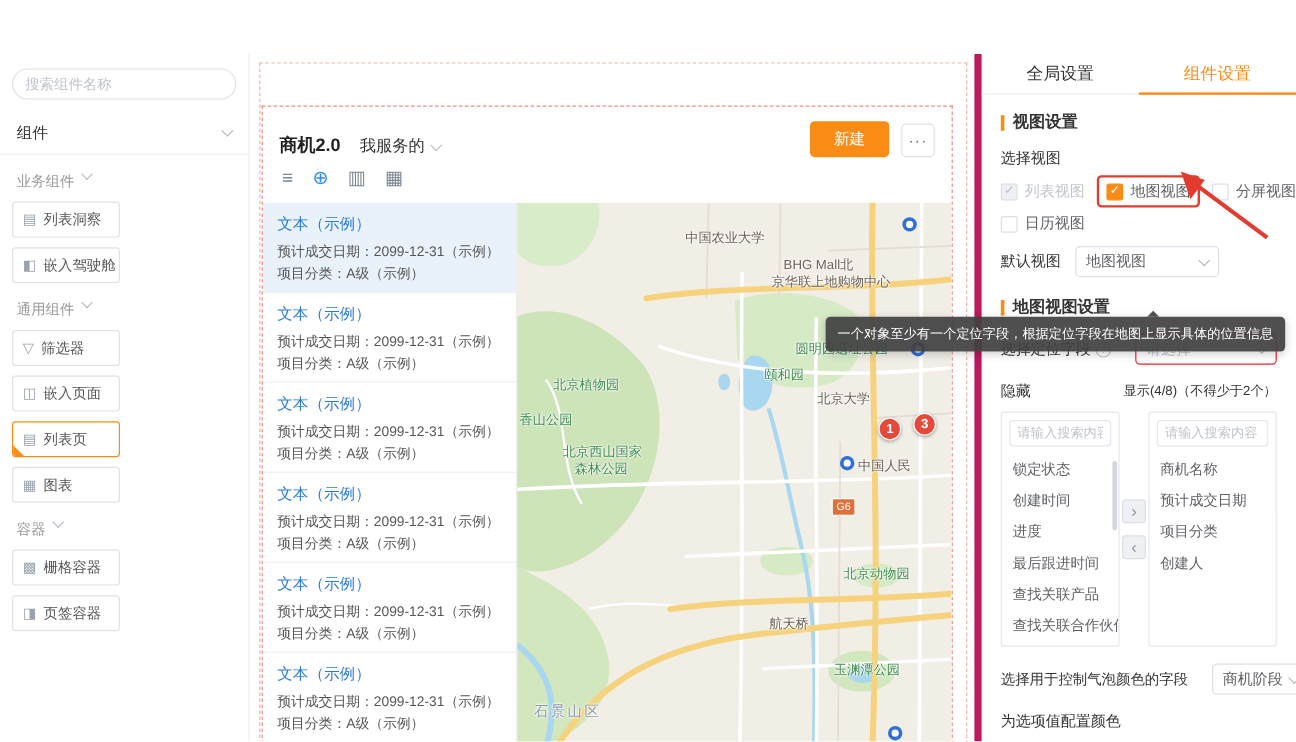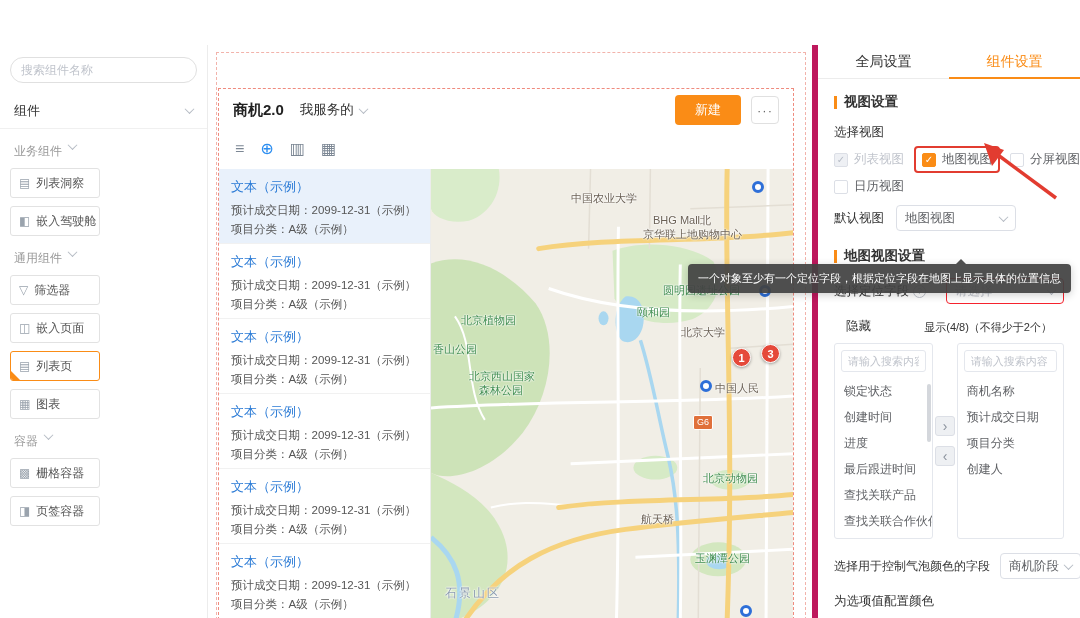--- a/index.html
+++ b/index.html
@@ -28,21 +28,21 @@
   .btn-grid{display:flex;flex-wrap:wrap;gap:8px;padding:0 10px}
   .comp-btn{width:90px;height:30px;border:1px solid #e2e2e2;border-radius:3px;display:flex;align-items:center;gap:6px;padding:0 8px;font-size:12px;color:#555;position:relative;cursor:pointer;background:#fff;white-space:nowrap;overflow:hidden}
   .comp-btn .cicon{color:#9aa3ad;font-size:12px;line-height:1}
   .comp-btn.selected{border-color:#fa8c16}
   .comp-btn.selected::after{content:"";position:absolute;left:0;bottom:0;width:0;height:0;border-bottom:9px solid #fa8c16;border-right:9px solid transparent}
 
   
   .canvas{position:absolute;left:208px;top:45px;width:604px;bottom:0;background:#fff}
   .canvas-dashed{position:absolute;left:8px;top:7px;right:6px;bottom:-2px;border:1px dashed #f2b3ab;pointer-events:none}
   .card{position:absolute;left:10px;top:43px;right:18px;bottom:-2px;border:1px dashed #ef8b7e;background:#fff;overflow:hidden}
-  .card-header{height:42px;display:flex;align-items:center;padding:0 14px}
+  .card-header{height:42px;display:flex;align-items:flex-end;padding:0 14px}
   .card-title{font-size:15px;font-weight:bold;color:#222}
   .scope{margin-left:16px;font-size:13.5px;color:#333;display:flex;align-items:center;gap:6px;cursor:pointer}
   .new-btn{background:#fa8c16;color:#fff;font-size:13px;border-radius:4px;padding:6px 20px;cursor:pointer}
   .more-btn{margin-left:10px;width:28px;height:28px;border:1px solid #e0e0e0;border-radius:4px;display:flex;align-items:center;justify-content:center;color:#666;letter-spacing:1px;cursor:pointer}
   .toolbar{height:36px;display:flex;align-items:center;gap:16px;padding:0 16px}
   .tb-icon{font-size:16px;color:#7c8794;cursor:pointer;line-height:1}
   .tb-icon.active{color:#2b8df0}
   .list-pane{position:absolute;left:0;top:80px;width:212px;bottom:0;border-right:1px solid #ececec;overflow:hidden;background:#fff}
   .list-item{height:75px;padding:9px 12px;border-bottom:1px solid #f1f1f1;cursor:pointer}
   .list-item.first{background:#e9f1fb}
@@ -78,34 +78,34 @@
   .cb.checked-disabled{background:#eef0f4;border-color:#dcdfe6;color:#b6bcc6}
   .red-box{display:flex;align-items:center;gap:6px;border:2px solid #e23c30;border-radius:4px;padding:3px 6px;margin:-5px 10px -5px -6px}
   .inline-row{display:flex;align-items:center;gap:12px;margin:2px 0 16px}
   .sel{height:26px;border:1px solid #dcdfe6;border-radius:4px;display:flex;align-items:center;justify-content:space-between;gap:6px;padding:0 8px;font-size:12.5px;color:#606266;background:#fff;cursor:pointer;white-space:nowrap}
   .sel .val{overflow:hidden;text-overflow:ellipsis}
   .sel.placeholder .val{color:#c0c4cc}
   .sel.error{border-color:#f5222d}
   .info-i{width:13px;height:13px;border-radius:50%;border:1px solid #c0c4cc;color:#c0c4cc;font-size:9px;display:inline-flex;align-items:center;justify-content:center;margin-left:4px;flex:0 0 auto}
   .locate-row{display:flex;align-items:center;justify-content:space-between;margin-bottom:14px}
   .locate-label{display:flex;align-items:center;font-size:12.5px;color:#333}
-  .transfer-labels{display:flex;align-items:flex-end;margin:2px 12px 8px}
+  .transfer-labels{display:flex;align-items:flex-start;margin:2px 0 8px}
   .tl-left{width:102px;font-size:12.5px;color:#333}
   .tl-right{margin-left:24px;font-size:11px;color:#333;white-space:nowrap}
   .transfer{display:flex}
   .t-box{width:102px;height:196px;border:1px solid #e4e7ed;border-radius:3px;position:relative;overflow:hidden;background:#fff}
   .t-box.t-right{width:110px}
   .t-search{margin:6px;height:22px;border:1px solid #e4e7ed;border-radius:3px;display:flex;align-items:center;padding:0 6px}
   .t-search input{width:100%;border:0;outline:0;font-size:11px;color:#333;background:transparent}
   .t-search input::placeholder{color:#c0c4cc}
   .t-item{height:26px;line-height:26px;padding:0 9px;font-size:12px;color:#606266;white-space:nowrap;overflow:hidden;cursor:pointer}
   .t-mid{width:24px;display:flex;flex-direction:column;align-items:center;justify-content:center;gap:10px}
   .t-arrow{width:20px;height:20px;border:1px solid #dcdfe6;background:#eef0f3;border-radius:3px;color:#8a919c;display:flex;align-items:center;justify-content:center;font-size:14px;cursor:pointer;line-height:1}
   .t-scroll{position:absolute;right:1px;top:40px;width:4px;height:58px;background:#d4d7dc;border-radius:2px;cursor:pointer}
-  .bubble-row{display:flex;align-items:center;justify-content:space-between;margin:14px 0 0;gap:10px}
+  .bubble-row{display:flex;align-items:center;justify-content:space-between;margin:14px 0 0;gap:20px}
   .bubble-label{font-size:12px;color:#333;white-space:nowrap}
   .color-label{font-size:12.5px;color:#333;margin:14px 0 10px}
 
   
   .tooltip{position:absolute;left:688px;top:264px;z-index:80;background:rgba(66,66,66,.93);color:#fff;font-size:11px;padding:7px 10px;border-radius:4px;white-space:nowrap;box-shadow:0 2px 8px rgba(0,0,0,.2)}
   .tooltip::after{content:"";position:absolute;top:-5px;right:105px;border-left:5px solid transparent;border-right:5px solid transparent;border-bottom:5px solid rgba(66,66,66,.93)}
   .annot-arrow{position:absolute;left:972px;top:138px;z-index:90;pointer-events:none}
 </style>
 </head>
 <body>

